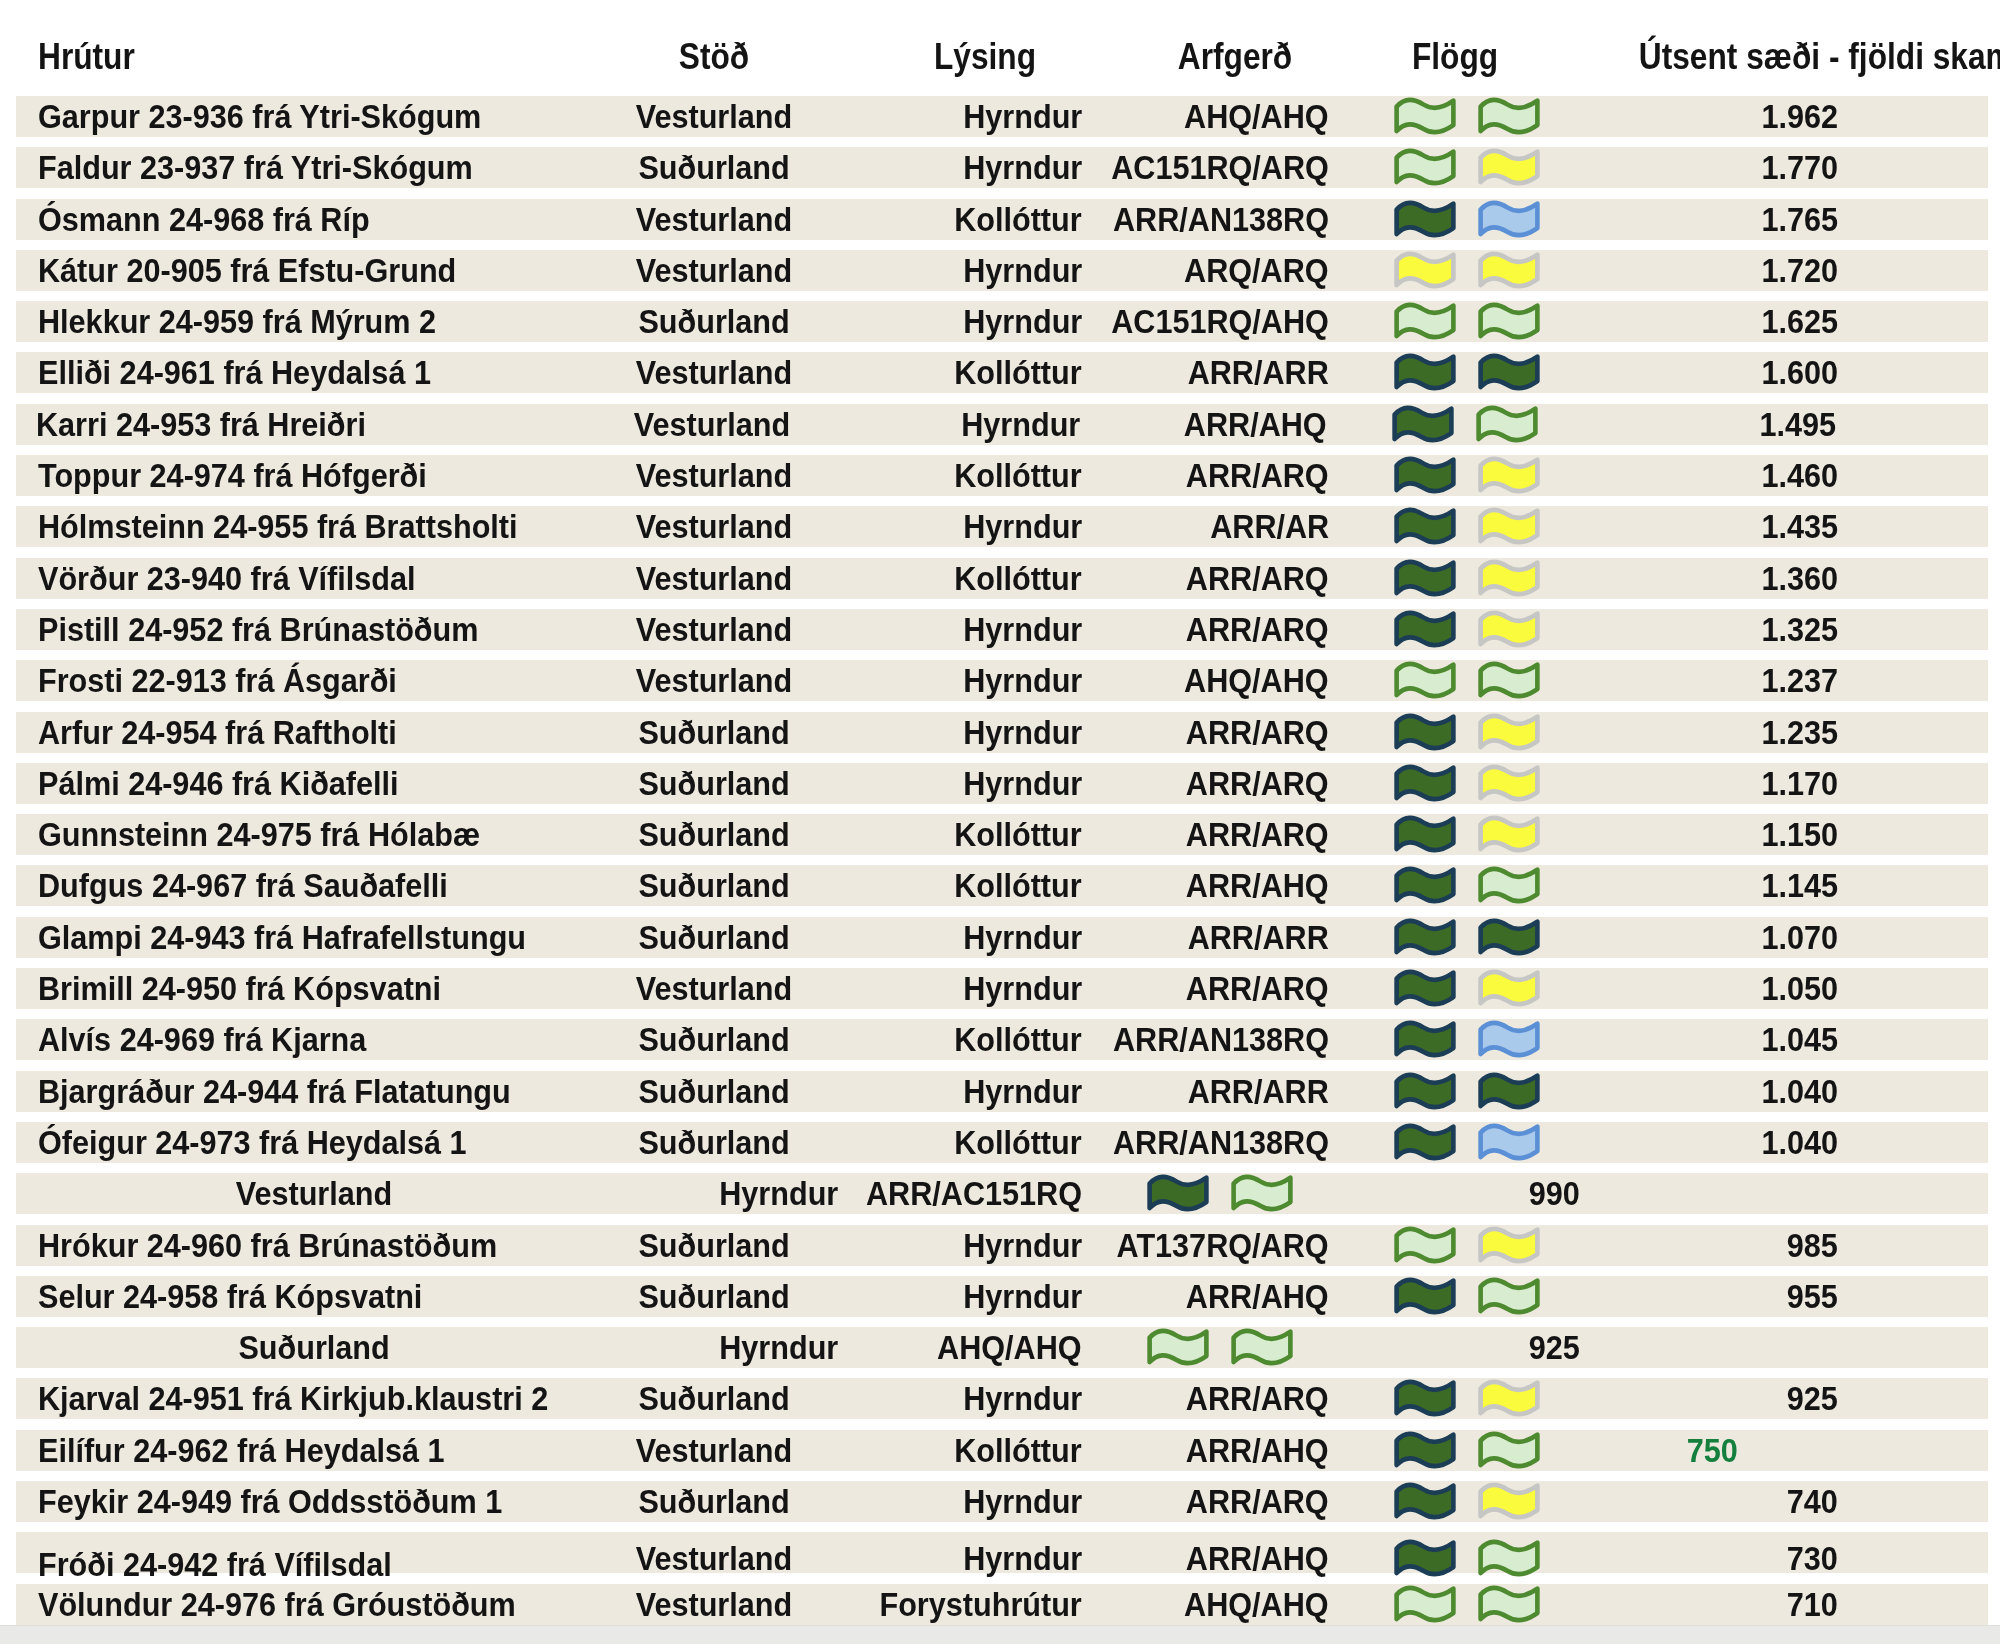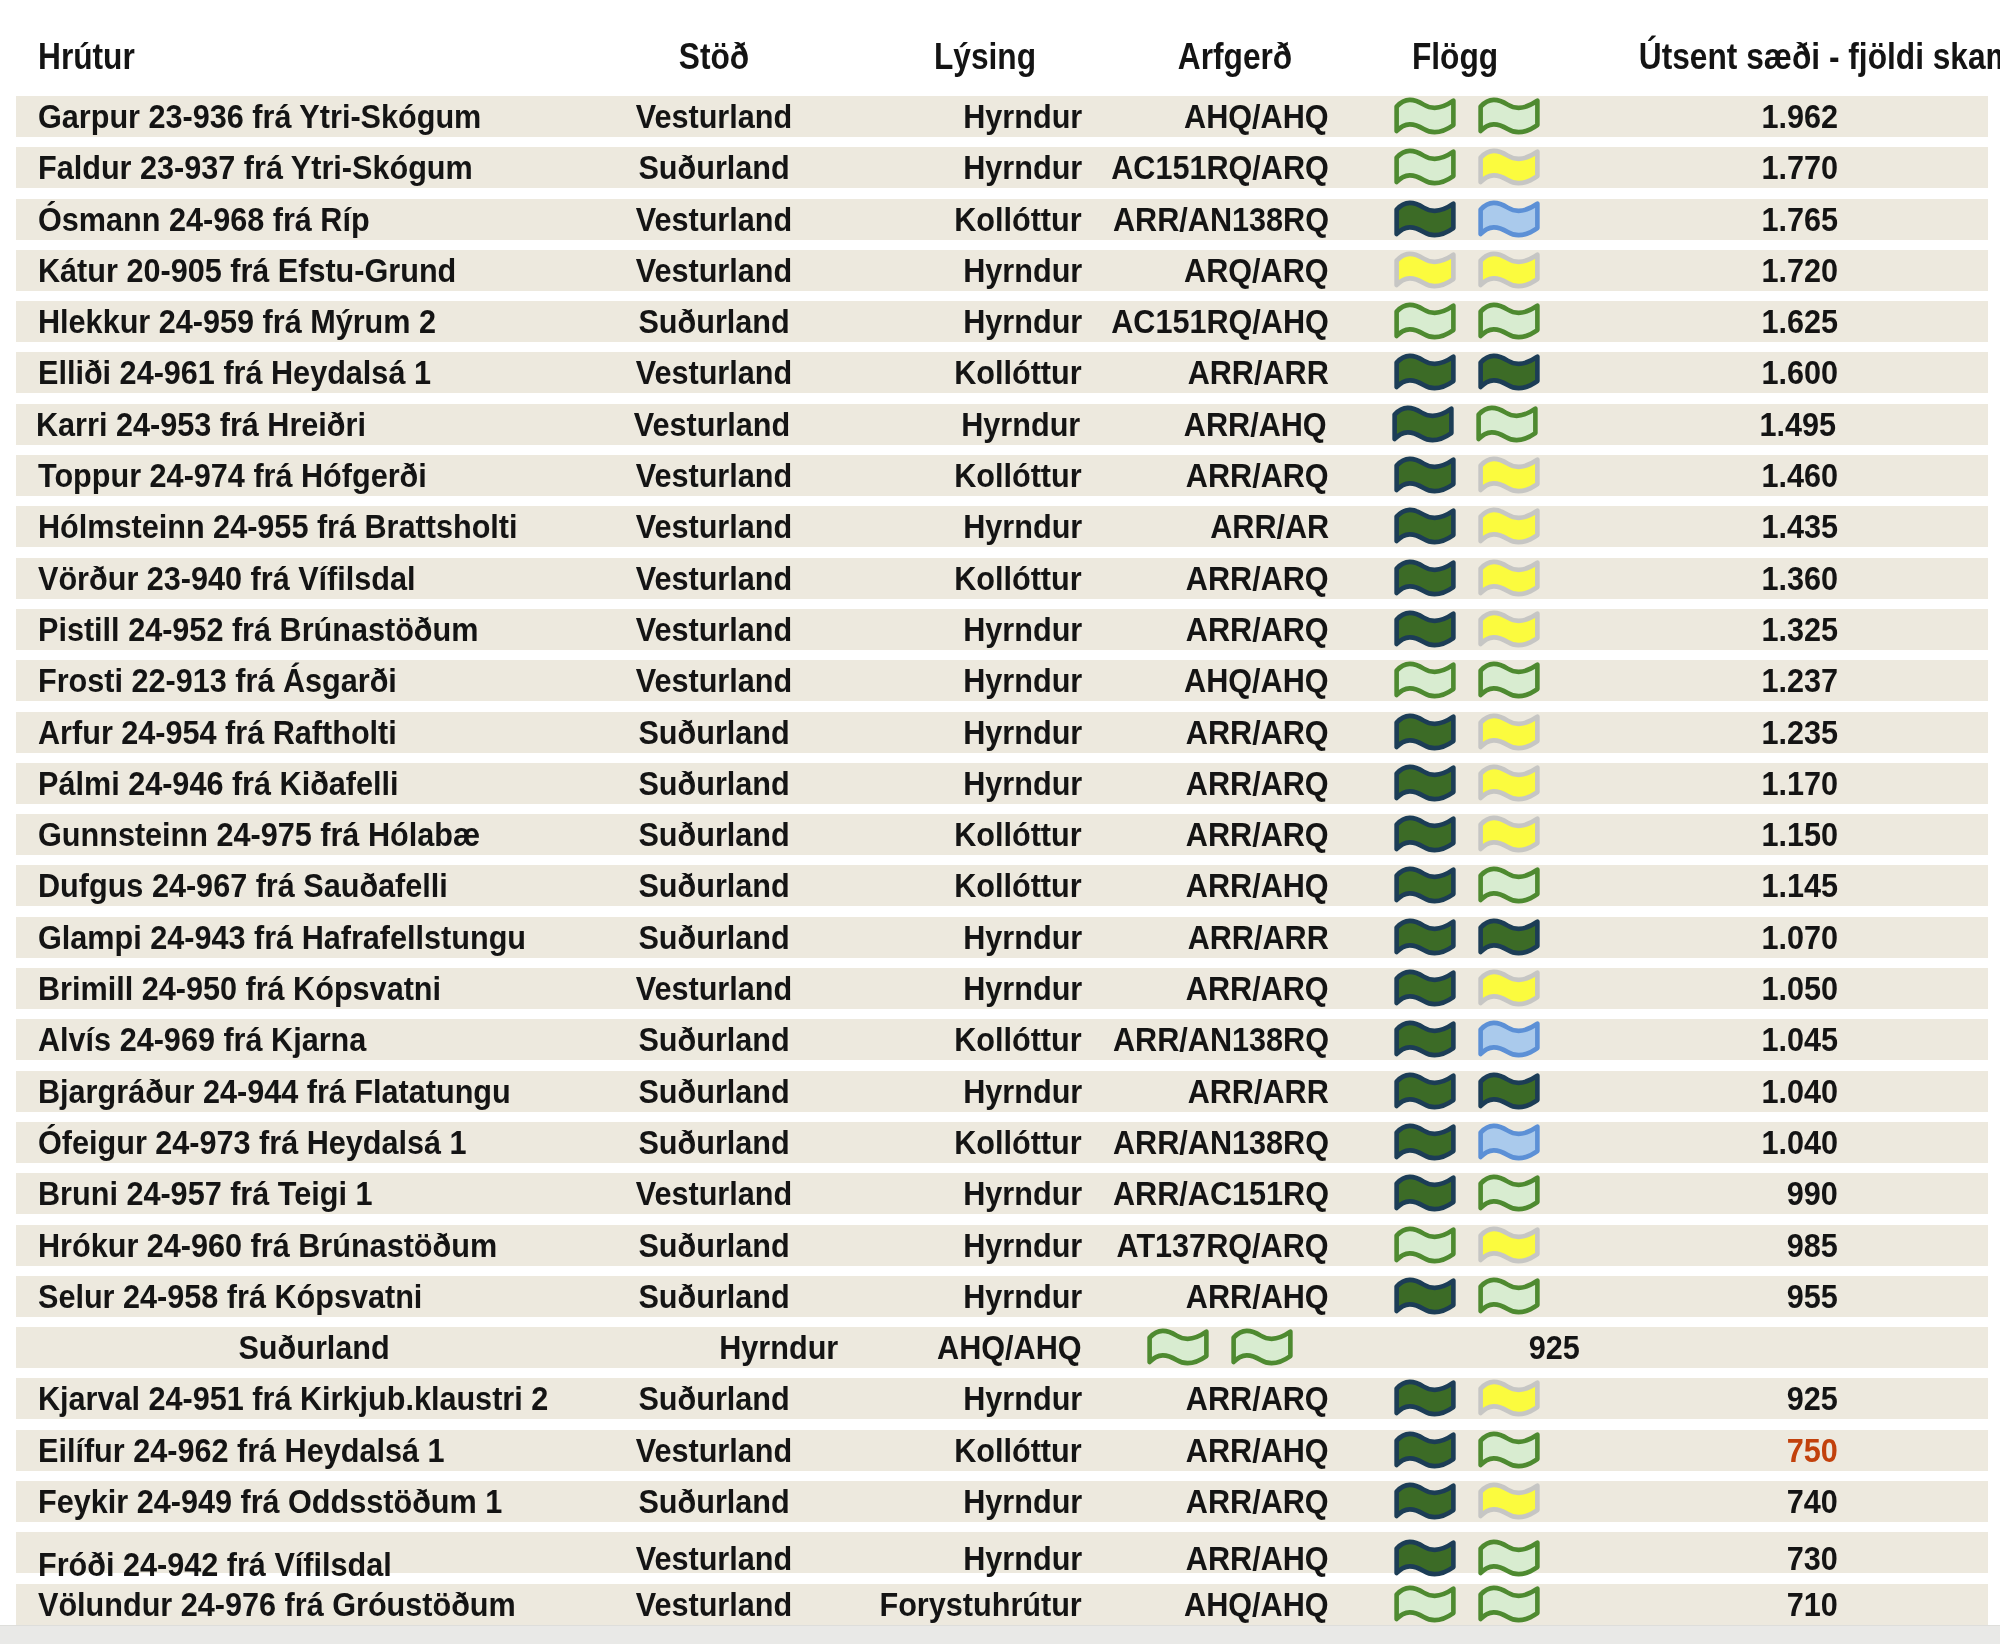--- a/index.html
+++ b/index.html
@@ -399,21 +399,20 @@
             <path d="M7,16 C20,2 33,4 48,13 C61,21 76,19 93,7 L93,44 C76,56 61,58 48,50 C33,41 20,39 7,53 Z" fill="#3C6B26" stroke="#1C3D56" stroke-width="7" stroke-linejoin="round"></path>
           </svg>
           <svg class="flag" viewBox="0 0 100 62" xmlns="http://www.w3.org/2000/svg">
             <path d="M7,16 C20,2 33,4 48,13 C61,21 76,19 93,7 L93,44 C76,56 61,58 48,50 C33,41 20,39 7,53 Z" fill="#AACAEC" stroke="#5C90D6" stroke-width="7" stroke-linejoin="round"></path>
           </svg>
         </div>
     <div class="cell c-doses" style="color: rgb(20, 20, 20);"><span class="ct">1.040</span></div>
   </div>
 
   <div class="row" style="background: rgb(237, 233, 222);">
-    <div class="cell c-name" style="color: rgb(20, 20, 20);"><span class="ct">Bruni 24-957 frá Teigi 1</span></div>
     <div class="cell c-station" style="color: rgb(20, 20, 20);"><span class="ct">Vesturland</span></div>
     <div class="cell c-desc" style="color: rgb(20, 20, 20);"><span class="ct">Hyrndur</span></div>
     <div class="cell c-geno" style="color: rgb(20, 20, 20);"><span class="ct">ARR/AC151RQ</span></div>
     <div class="cell c-flags" style="color: rgb(20, 20, 20);">
           <svg class="flag" viewBox="0 0 100 62" xmlns="http://www.w3.org/2000/svg">
             <path d="M7,16 C20,2 33,4 48,13 C61,21 76,19 93,7 L93,44 C76,56 61,58 48,50 C33,41 20,39 7,53 Z" fill="#3C6B26" stroke="#1C3D56" stroke-width="7" stroke-linejoin="round"></path>
           </svg>
           <svg class="flag" viewBox="0 0 100 62" xmlns="http://www.w3.org/2000/svg">
             <path d="M7,16 C20,2 33,4 48,13 C61,21 76,19 93,7 L93,44 C76,56 61,58 48,50 C33,41 20,39 7,53 Z" fill="#D8ECD0" stroke="#4E8A30" stroke-width="7" stroke-linejoin="round"></path>
           </svg>
@@ -490,21 +489,21 @@
     <div class="cell c-desc" style="color: rgb(20, 20, 20);"><span class="ct">Kollóttur</span></div>
     <div class="cell c-geno" style="color: rgb(20, 20, 20);"><span class="ct">ARR/AHQ</span></div>
     <div class="cell c-flags" style="color: rgb(20, 20, 20);">
           <svg class="flag" viewBox="0 0 100 62" xmlns="http://www.w3.org/2000/svg">
             <path d="M7,16 C20,2 33,4 48,13 C61,21 76,19 93,7 L93,44 C76,56 61,58 48,50 C33,41 20,39 7,53 Z" fill="#3C6B26" stroke="#1C3D56" stroke-width="7" stroke-linejoin="round"></path>
           </svg>
           <svg class="flag" viewBox="0 0 100 62" xmlns="http://www.w3.org/2000/svg">
             <path d="M7,16 C20,2 33,4 48,13 C61,21 76,19 93,7 L93,44 C76,56 61,58 48,50 C33,41 20,39 7,53 Z" fill="#D8ECD0" stroke="#4E8A30" stroke-width="7" stroke-linejoin="round"></path>
           </svg>
         </div>
-    <div class="cell c-doses" style="color: #c2410c;"><span class="ct">750</span></div>
+    <div class="cell c-doses" style="color: #15803d; text-align: center;"><span class="ct">750</span></div>
   </div>
 
   <div class="row" style="background: rgb(237, 233, 222);">
     <div class="cell c-name" style="color: rgb(20, 20, 20);"><span class="ct">Feykir 24-949 frá Oddsstöðum 1</span></div>
     <div class="cell c-station" style="color: rgb(20, 20, 20);"><span class="ct">Suðurland</span></div>
     <div class="cell c-desc" style="color: rgb(20, 20, 20);"><span class="ct">Hyrndur</span></div>
     <div class="cell c-geno" style="color: rgb(20, 20, 20);"><span class="ct">ARR/ARQ</span></div>
     <div class="cell c-flags" style="color: rgb(20, 20, 20);">
           <svg class="flag" viewBox="0 0 100 62" xmlns="http://www.w3.org/2000/svg">
             <path d="M7,16 C20,2 33,4 48,13 C61,21 76,19 93,7 L93,44 C76,56 61,58 48,50 C33,41 20,39 7,53 Z" fill="#3C6B26" stroke="#1C3D56" stroke-width="7" stroke-linejoin="round"></path>

